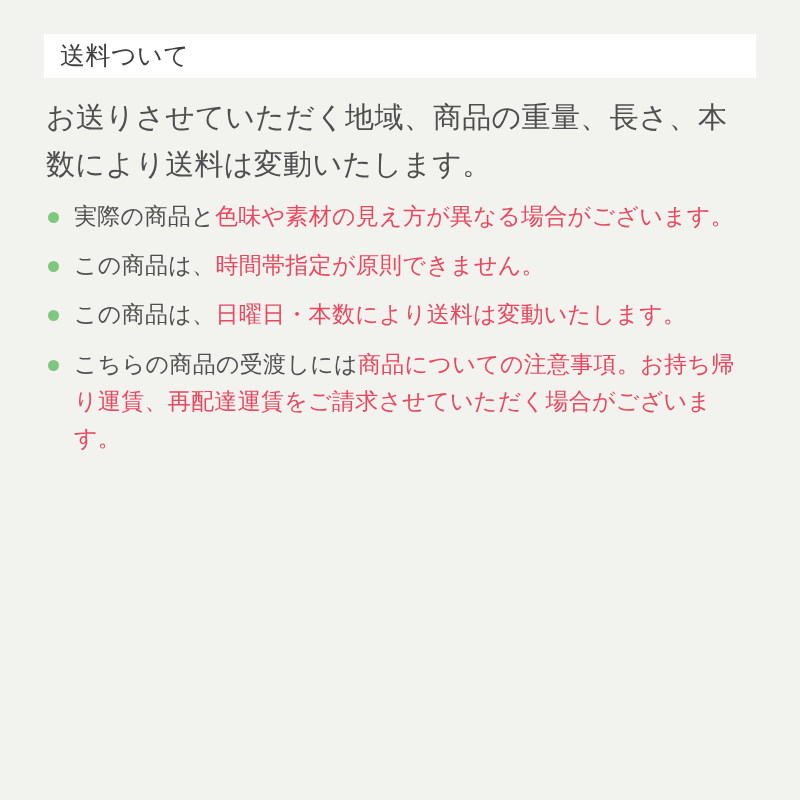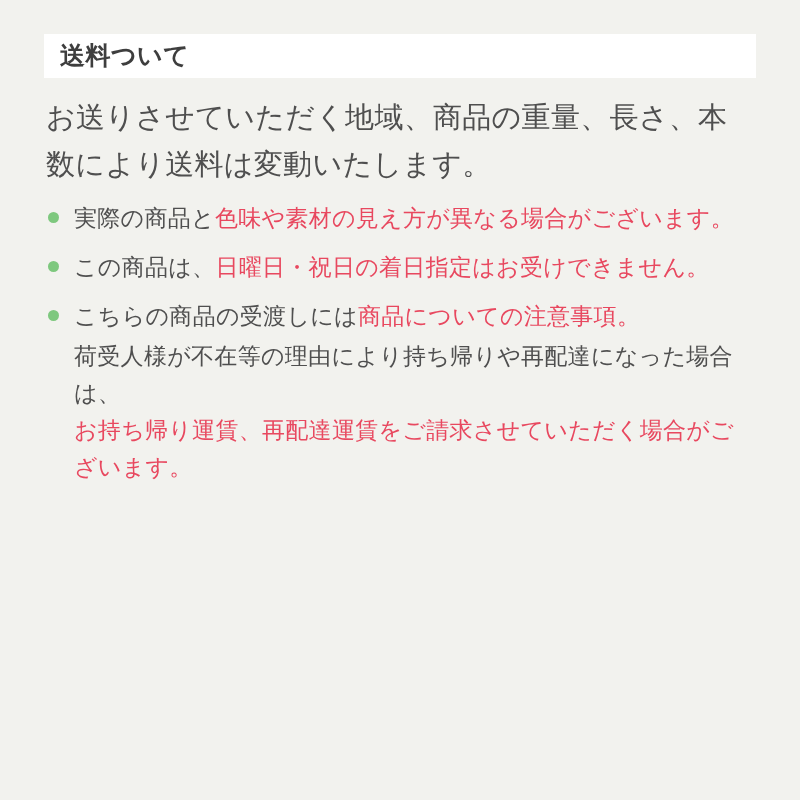--- a/index.html
+++ b/index.html
@@ -18,21 +18,21 @@
     position: relative;
     width: 800px;
     height: 800px;
     box-sizing: border-box;
     padding: 34px 44px 0 44px;
   }
   .section-heading {
     background: #ffffff;
     color: #3e3e3e;
     font-size: 25px;
-    font-weight: bold;
+    font-weight: normal;
     line-height: 1.0;
     letter-spacing: 0.5px;
     padding: 9px 0 10px 12px;
     margin: 0;
     border-left: 4px solid #ffffff;
   }
   .heading-wrap {
     margin-bottom: 16px;
   }
   .heading-wrap.second {
@@ -51,20 +51,21 @@
     padding: 0;
   }
   ul.notes > li {
     position: relative;
     padding-left: 30px;
     margin-bottom: 12px;
     font-size: 23px;
     line-height: 1.62;
     letter-spacing: 0.3px;
     color: #4f4f4f;
+    font-family: Liberation Mono, monospace;
   }
   ul.notes > li .bullet {
     position: absolute;
     left: 4px;
     top: 12px;
     width: 11px;
     height: 11px;
     border-radius: 50%;
     background: #7ec87e;
     display: block;
@@ -84,17 +85,18 @@
 
   <div class="heading-wrap">
     <h2 class="section-heading">送料ついて</h2>
   </div>
 
   <p class="para">お送りさせていただく地域、商品の重量、長さ、本数により送料は変動いたします。</p>
 
 
   <ul class="notes" id="notes-list">
       <li><span class="bullet"></span><span>実際の商品と</span><span class="hl">色味や素材の見え方が異なる場合がございます。</span></li>
-      <li><span class="bullet"></span><span>この商品は、</span><span class="hl">日曜日・祝日の着日指定はお受けできません。</span></li>
-      <li><span class="bullet"></span><span>こちらの商品の受渡しには</span><span class="hl">商品についての注意事項。</span><span class="sub-line">荷受人様が不在等の理由により持ち帰りや再配達になった場合は、</span><span class="hl">お持ち帰り運賃、再配達運賃をご請求させていただく場合がございます。</span></li>
+      <li><span class="bullet"></span><span>この商品は、</span><span class="hl">時間帯指定が原則できません。</span></li>
+      <li><span class="bullet"></span><span>この商品は、</span><span class="hl">日曜日・本数により送料は変動いたします。</span></li>
+      <li><span class="bullet"></span><span>こちらの商品の受渡しには</span><span class="hl">商品についての注意事項。</span><span class="hl">お持ち帰り運賃、再配達運賃をご請求させていただく場合がございます。</span></li>
     </ul>
 
 </div>
 
 </body></html>

